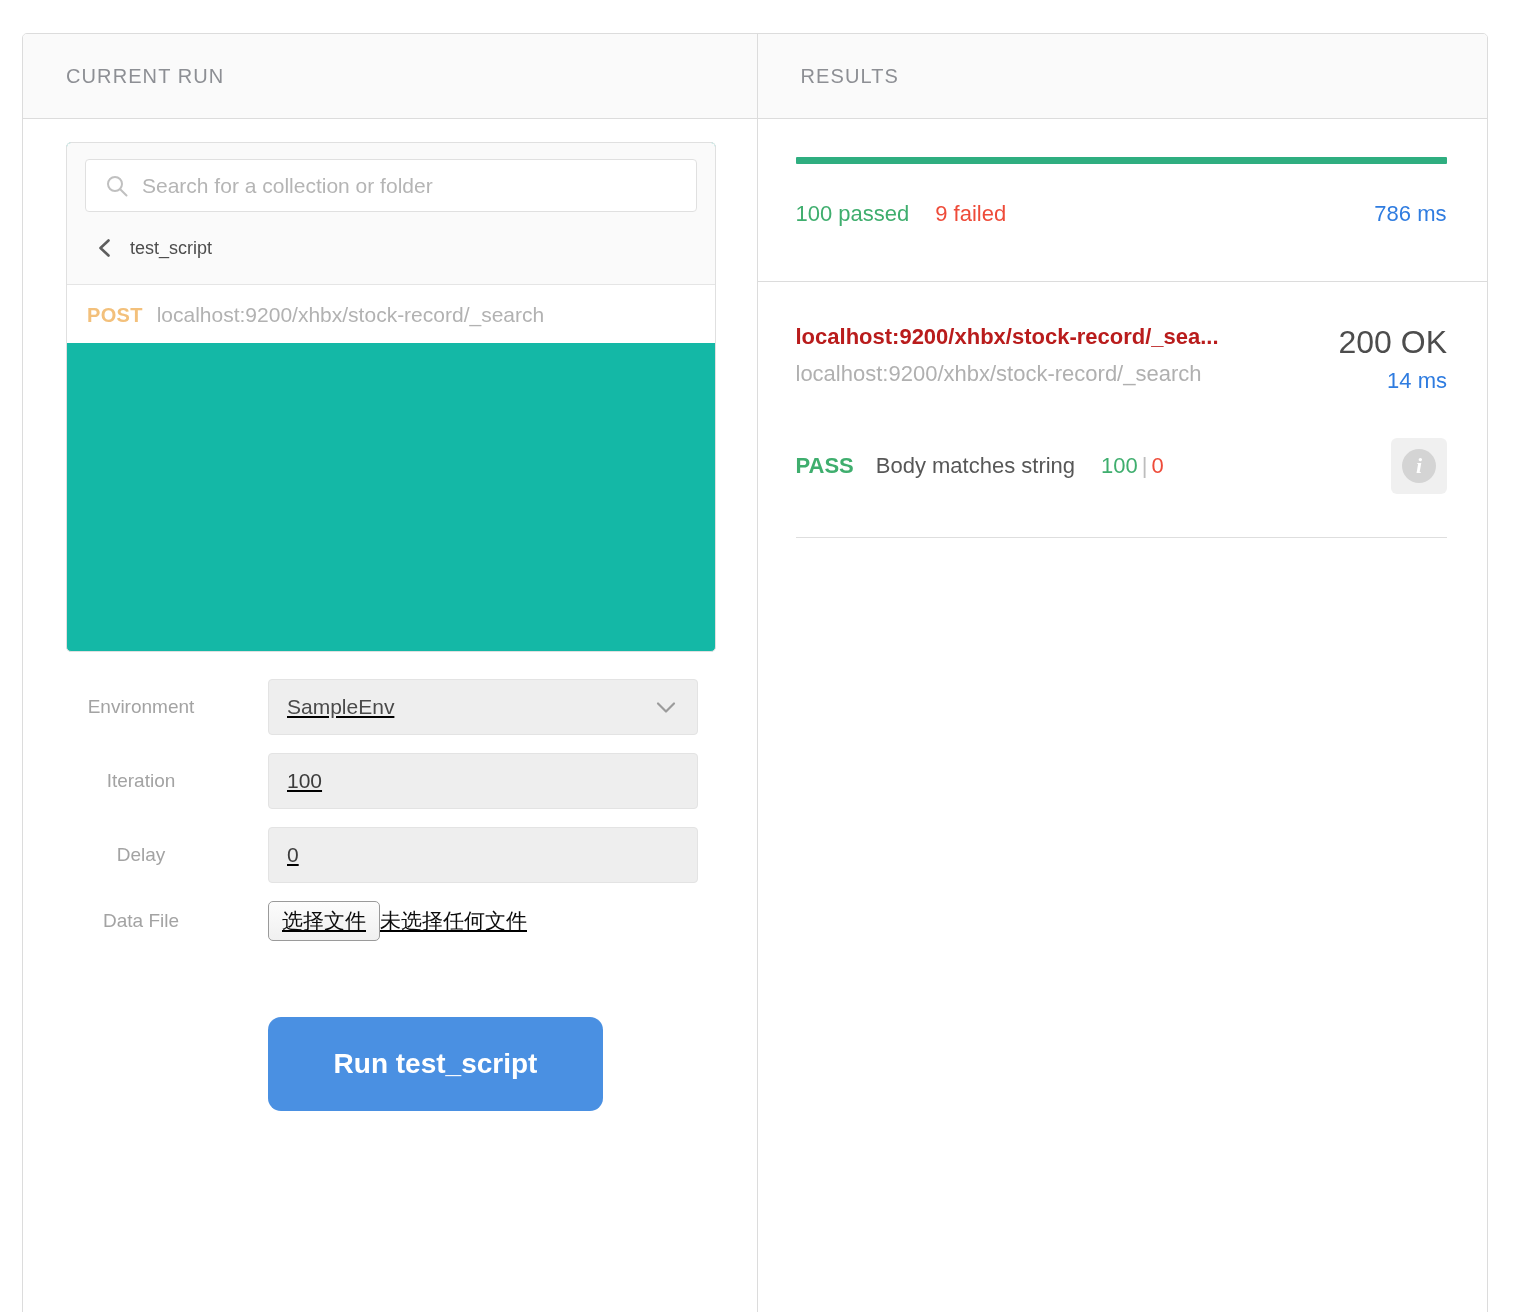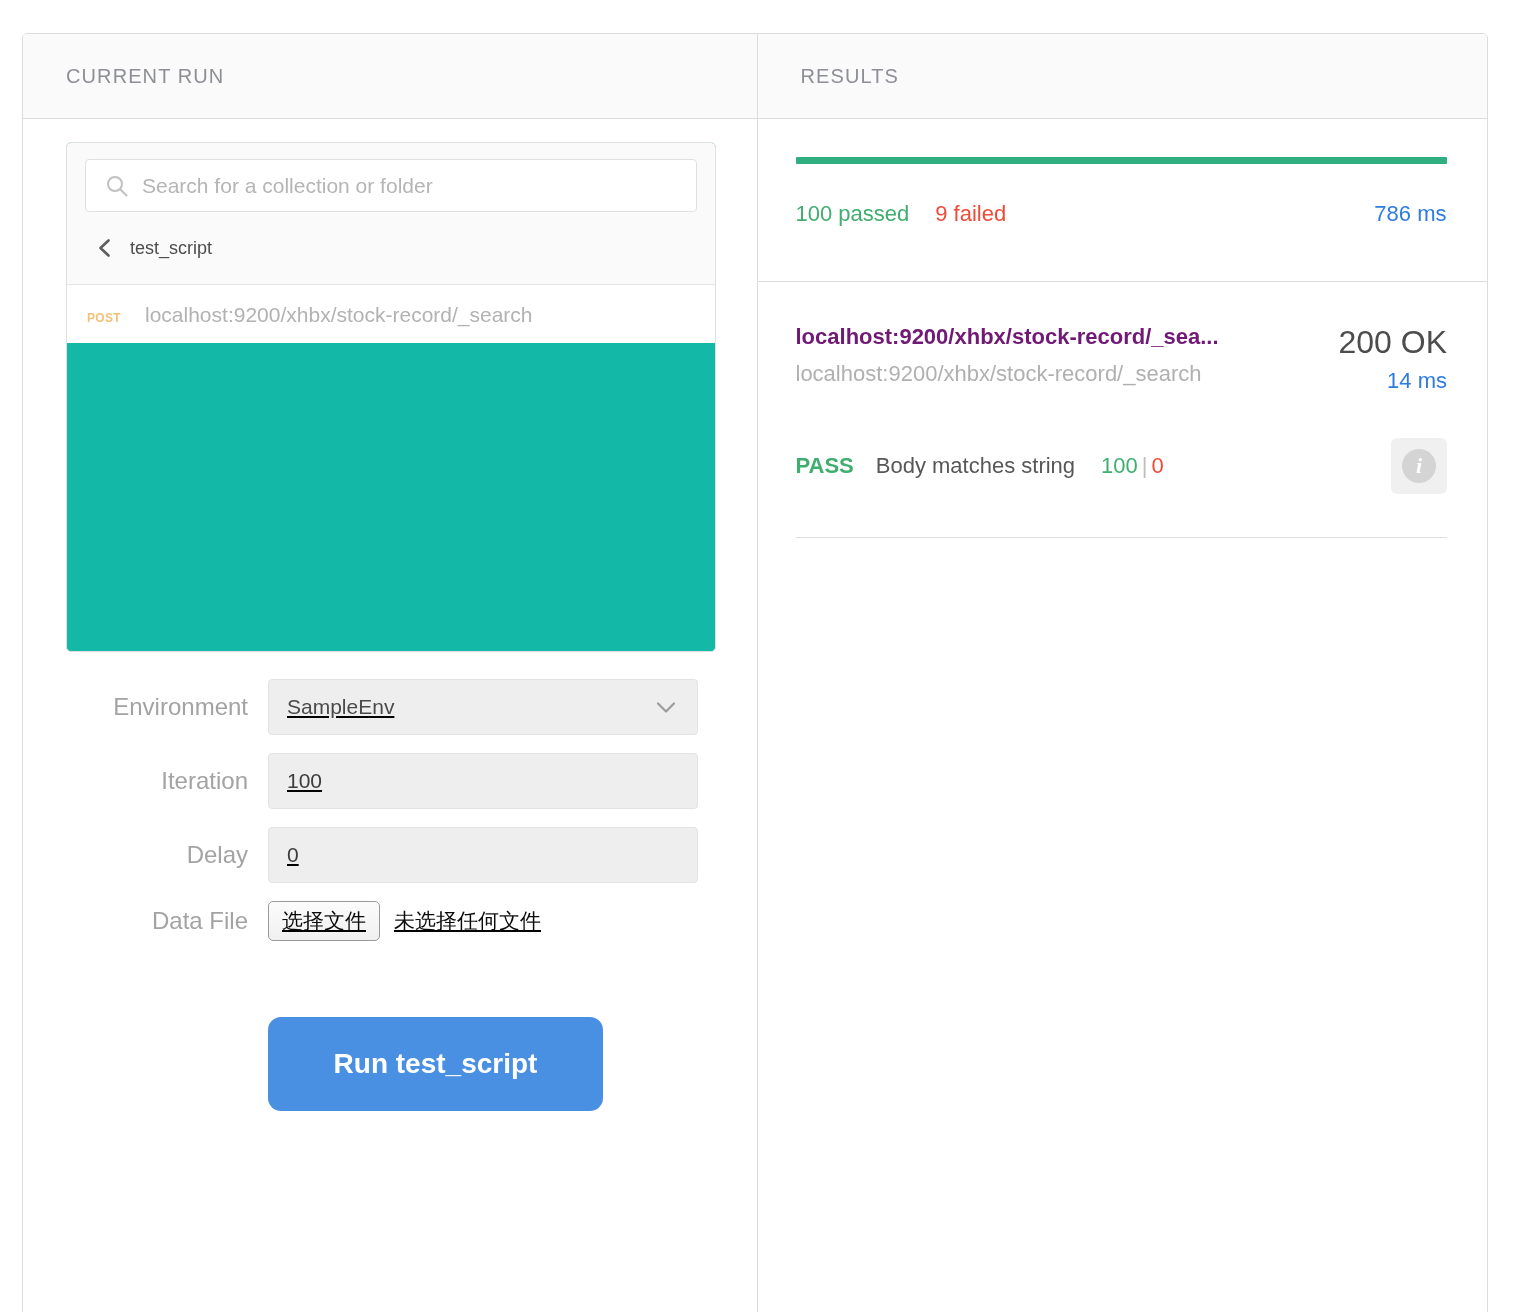--- a/index.html
+++ b/index.html
@@ -113,21 +113,21 @@
 
   .picker-list { background: #ffffff; }
   .request-row {
     display: flex;
     align-items: baseline;
     height: 58px;
     padding: 18px 0 0 20px;
     cursor: pointer;
   }
   .request-method {
-    font-size: 12px;
+    font-size: 20px;
     font-weight: bold;
     color: #f3c07b;
     letter-spacing: 0.3px;
     margin-right: 14px;
     min-width: 44px;
   }
   .request-url {
     font-size: 21px;
     color: #b2b2b2;
   }
@@ -138,23 +138,23 @@
     left: 0; top: 560px;
     width: 735px;
   }
   .form-row {
     display: flex;
     align-items: center;
     margin-bottom: 18px;
   }
   .form-label {
     width: 245px;
-    text-align: right;
-    padding-right: 20px;
-    font-size: 24px;
+    text-align: center;
+    padding-right: 9px;
+    font-size: 19px;
     color: #a3a3a3;
   }
   .form-control { width: 464px; text-decoration: underline; }
   .field {
     width: 430px;
     height: 56px;
     background: #eeeeee;
     border: 1px solid #e3e3e3;
     border-radius: 4px;
     display: flex;
@@ -162,21 +162,21 @@
     padding: 0 18px;
     font-size: 21px;
     color: #3d3d3d;
     cursor: pointer;
   }
   .field.select { justify-content: space-between; }
   .select-value { color: #4a4a4a; }
   .chevron-down { width: 26px; height: 26px; color: #9b9b9b; }
   .chevron-down svg { display: block; }
 
-  .file-row { display: flex; align-items: center; gap: 14px; }
+  .file-row { display: flex; align-items: center; gap: 0; }
   .file-button {
     border: 1px solid #9a9a9a;
     border-radius: 5px;
     background: linear-gradient(#fcfcfc, #f0f0f0);
     padding: 5px 13px;
     font-size: 21px;
     color: #0b0b0b;
     font-family: "DejaVu Sans", sans-serif;
     cursor: pointer;
   }
@@ -252,21 +252,21 @@
 
   .result-item { padding: 42px 40px 0 38px; }
   .result-top {
     display: flex;
     align-items: flex-start;
   }
   .result-names { flex: 1 1 auto; min-width: 0; }
   .result-title {
     font-size: 22px;
     font-weight: bold;
-    color: #701a75;
+    color: #b91c1c;
     white-space: nowrap;
     overflow: hidden;
   }
   .result-sub {
     font-size: 22px;
     color: #b0b0b0;
     margin-top: 11px;
     white-space: nowrap;
   }
   .result-status { text-align: right; padding-left: 14px; }

